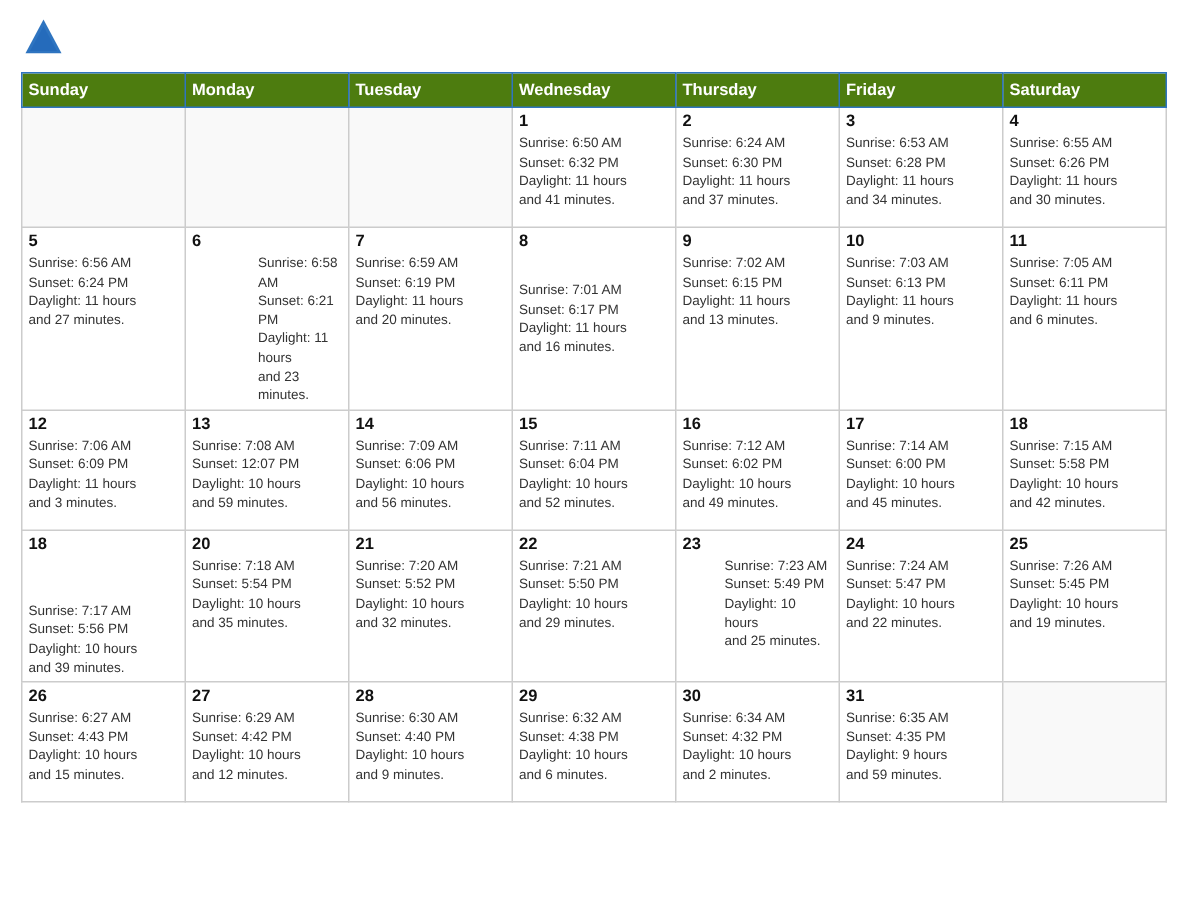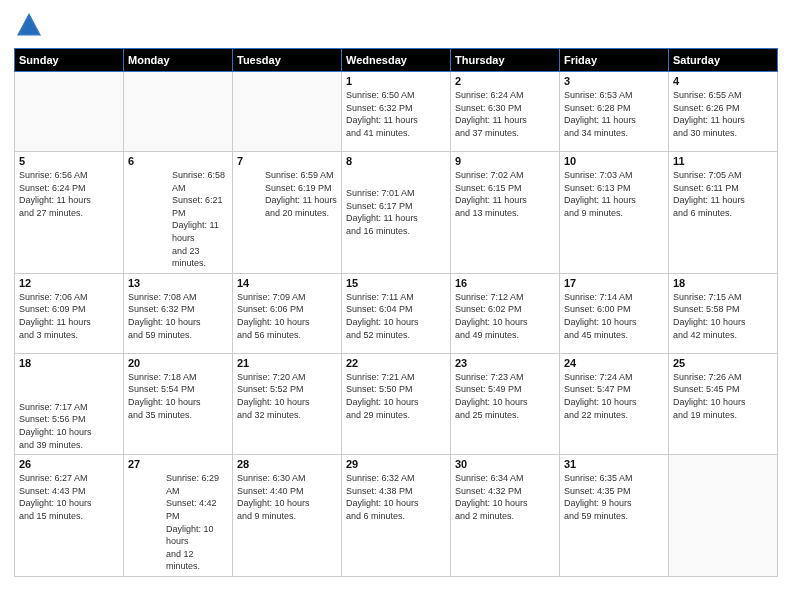--- a/index.html
+++ b/index.html
@@ -57,21 +57,21 @@
     .location {
       font-size: 13px;
       color: #555;
     }
     .calendar {
       width: 100%;
       border-collapse: collapse;
       table-layout: fixed;
     }
     .calendar th {
-      background-color: #000000;
+      background-color: #4d7c0f;
       color: white;
       font-size: 11px;
       font-weight: bold;
       padding: 5px 4px;
       text-align: left;
       border: 1px solid #2e74c0;
     }
     .calendar td {
       border: 1px solid #ccc;
       vertical-align: top;
@@ -173,21 +173,21 @@
           </td>
           <td>
             <div class="day-number">6</div>
             <div class="day-info" style="white-space: pre-line; margin-left: 44px;">Sunrise: 6:58 AM
 Sunset: 6:21 PM
 Daylight: 11 hours
 and 23 minutes.</div>
           </td>
           <td>
             <div class="day-number">7</div>
-            <div class="day-info" style="white-space: pre-line; margin-left: 28px;">Sunrise: 6:59 AM
+            <div class="day-info" style="white-space: pre-line;">Sunrise: 6:59 AM
 Sunset: 6:19 PM
 Daylight: 11 hours
 and 20 minutes.</div>
           </td>
           <td>
             <div class="day-number">8</div>
             <div class="day-info" style="white-space: pre-line; margin-top: 20px;">Sunrise: 7:01 AM
 Sunset: 6:17 PM
 Daylight: 11 hours
 and 16 minutes.</div>
@@ -218,21 +218,21 @@
           <td>
             <div class="day-number">12</div>
             <div class="day-info" style="white-space: pre-line;">Sunrise: 7:06 AM
 Sunset: 6:09 PM
 Daylight: 11 hours
 and 3 minutes.</div>
           </td>
           <td>
             <div class="day-number">13</div>
             <div class="day-info" style="white-space: pre-line;">Sunrise: 7:08 AM
-Sunset: 6:32 PM
+Sunset: 12:07 PM
 Daylight: 10 hours
 and 59 minutes.</div>
           </td>
           <td>
             <div class="day-number">14</div>
             <div class="day-info" style="white-space: pre-line;">Sunrise: 7:09 AM
 Sunset: 6:06 PM
 Daylight: 10 hours
 and 56 minutes.</div>
           </td>
@@ -289,21 +289,21 @@
           </td>
           <td>
             <div class="day-number">22</div>
             <div class="day-info" style="white-space: pre-line;">Sunrise: 7:21 AM
 Sunset: 5:50 PM
 Daylight: 10 hours
 and 29 minutes.</div>
           </td>
           <td>
             <div class="day-number">23</div>
-            <div class="day-info" style="white-space: pre-line;">Sunrise: 7:23 AM
+            <div class="day-info" style="white-space: pre-line; margin-left: 28px;">Sunrise: 7:23 AM
 Sunset: 5:49 PM
 Daylight: 10 hours
 and 25 minutes.</div>
           </td>
           <td>
             <div class="day-number">24</div>
             <div class="day-info" style="white-space: pre-line;">Sunrise: 7:24 AM
 Sunset: 5:47 PM
 Daylight: 10 hours
 and 22 minutes.</div>
@@ -319,21 +319,21 @@
         <tr>
           <td>
             <div class="day-number">26</div>
             <div class="day-info" style="white-space: pre-line;">Sunrise: 6:27 AM
 Sunset: 4:43 PM
 Daylight: 10 hours
 and 15 minutes.</div>
           </td>
           <td>
             <div class="day-number">27</div>
-            <div class="day-info" style="white-space: pre-line; margin-left: 38px;">Sunrise: 6:29 AM
+            <div class="day-info" style="white-space: pre-line;">Sunrise: 6:29 AM
 Sunset: 4:42 PM
 Daylight: 10 hours
 and 12 minutes.</div>
           </td>
           <td>
             <div class="day-number">28</div>
             <div class="day-info" style="white-space: pre-line;">Sunrise: 6:30 AM
 Sunset: 4:40 PM
 Daylight: 10 hours
 and 9 minutes.</div>

